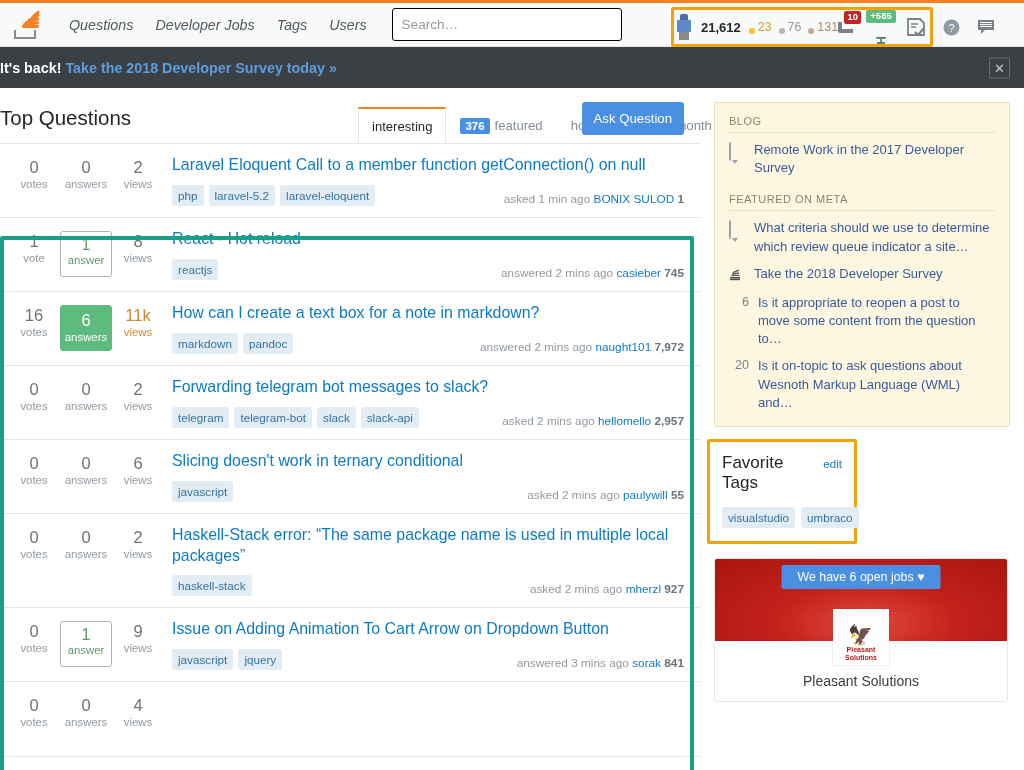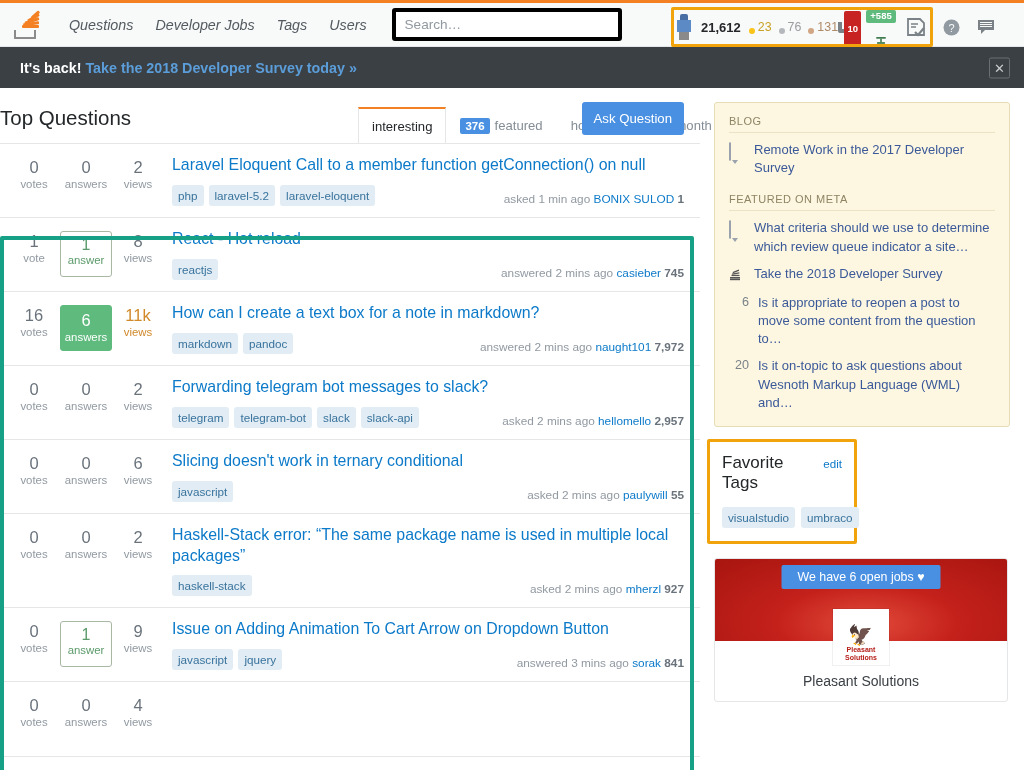--- a/index.html
+++ b/index.html
@@ -54,21 +54,21 @@
     font-size: 14.3px;
     padding: 0 11px;
     line-height: 44px;
     text-decoration: none;
     cursor: pointer;
     white-space: nowrap;
   }
   .search-wrap { margin-left: 14px; }
   .search-input {
     width: 230px; height: 33px;
-    border: 4px solid #000000;
+    border: 1px solid #000000;
     border-radius: 3px;
     background: #fff;
     padding: 0 9px;
     font-size: 13.6px;
     font-family: "Liberation Sans", sans-serif;
     color: #242729;
   }
   .search-input::placeholder { color: #9199a1; }
 
   
@@ -119,34 +119,34 @@
     position: relative;
     cursor: pointer;
   }
   .hdr-icon svg { display:block; }
   .pill {
     position: absolute;
     top: 1px; right: 1px;
     font-size: 9.5px;
     font-weight: bold;
     color: #fff;
-    padding: 13px 3px;
+    padding: 1px 3px;
     border-radius: 2px;
     line-height: 1.15;
   }
   .pill.red { background: #c82323; }
   .pill.green { background: #5eba7d; position: static; padding: 1px 4px; }
   .achieve { flex-direction: column; gap: 14px; }
 
   
   .notice {
     height: 41px;
     background: #3b4045;
     display: flex; align-items: center;
-    padding: 0 20px;
+    padding: 0 0;
     position: relative;
   }
   .notice-text { color: #fff; font-size: 14.3px; font-weight: bold; }
   .notice-link { color: #5b9dd9; font-size: 14.3px; font-weight: bold; text-decoration: none; cursor: pointer; margin-left: 4px;}
   .notice-close {
     position: absolute; right: 14px; top: 50%; transform: translateY(-50%);
     width: 21px; height: 21px;
     border: 1px solid #6a6f73;
     border-radius: 2px;
     display: flex; align-items: center; justify-content: center;

